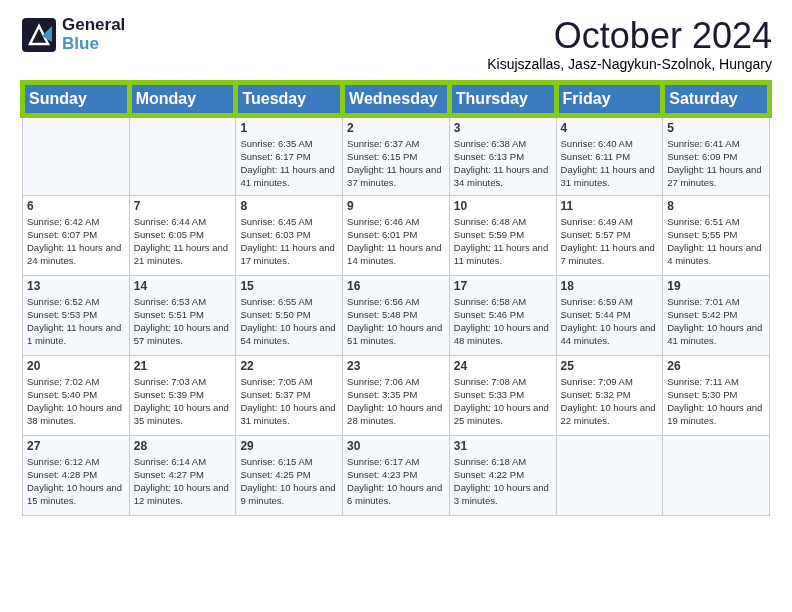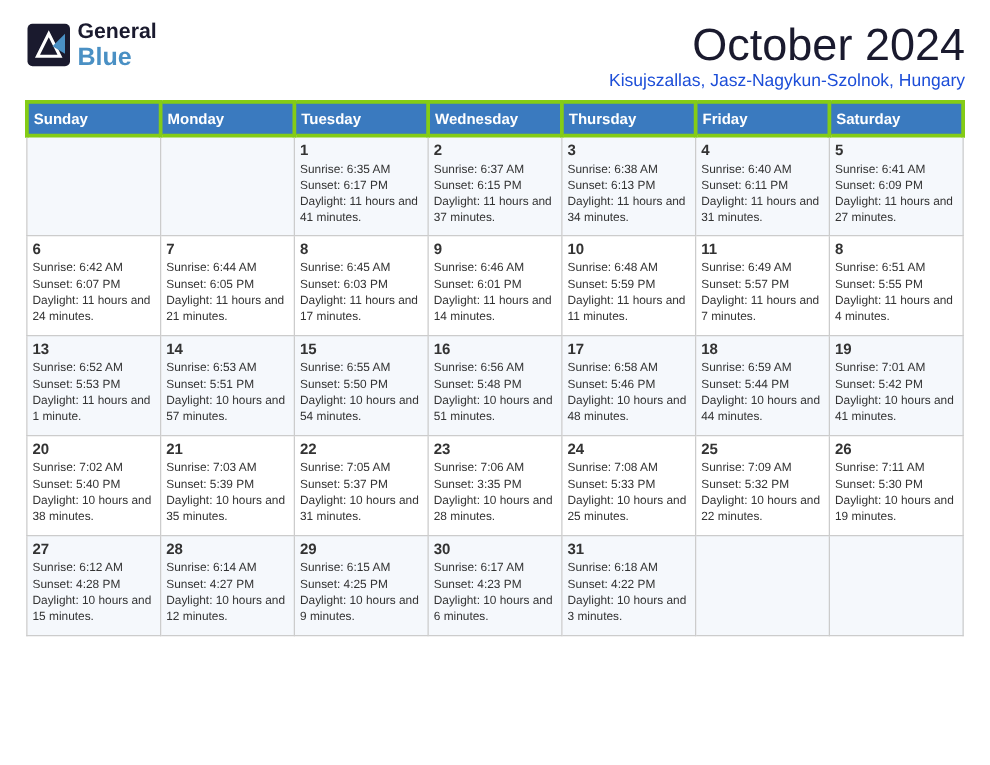--- a/index.html
+++ b/index.html
@@ -30,50 +30,50 @@
       display: flex;
       flex-direction: column;
       line-height: 1.1;
     }
     .logo-general {
       font-size: 17px;
       font-weight: bold;
       color: #1a1a2e;
     }
     .logo-blue-word {
-      font-size: 20px;
+      font-size: 17px;
       font-weight: bold;
       color: #4a90c4;
     }
     .title-block {
       text-align: right;
     }
     .month-title {
       font-size: 36px;
       font-weight: normal;
       color: #1a1a2e;
       line-height: 1.1;
     }
     .subtitle {
       font-size: 14px;
-      color: #1d4ed8;
+      color: #000000;
     }
     .calendar {
       width: 100%;
       border-collapse: collapse;
       table-layout: fixed;
     }
     .calendar thead th {
       background-color: #3a7abf;
       color: #fff;
-      font-size: 12px;
+      font-size: 16px;
       font-weight: bold;
       padding: 5px 4px;
       text-align: left;
-      border: 3px solid #84cc16;
+      border: 5px solid #84cc16;
     }
     .calendar tbody td {
       border: 1px solid #ccc;
       vertical-align: top;
       padding: 3px 4px;
       font-size: 10px;
       color: #333;
       height: 80px;
       background: #fff;
     }

